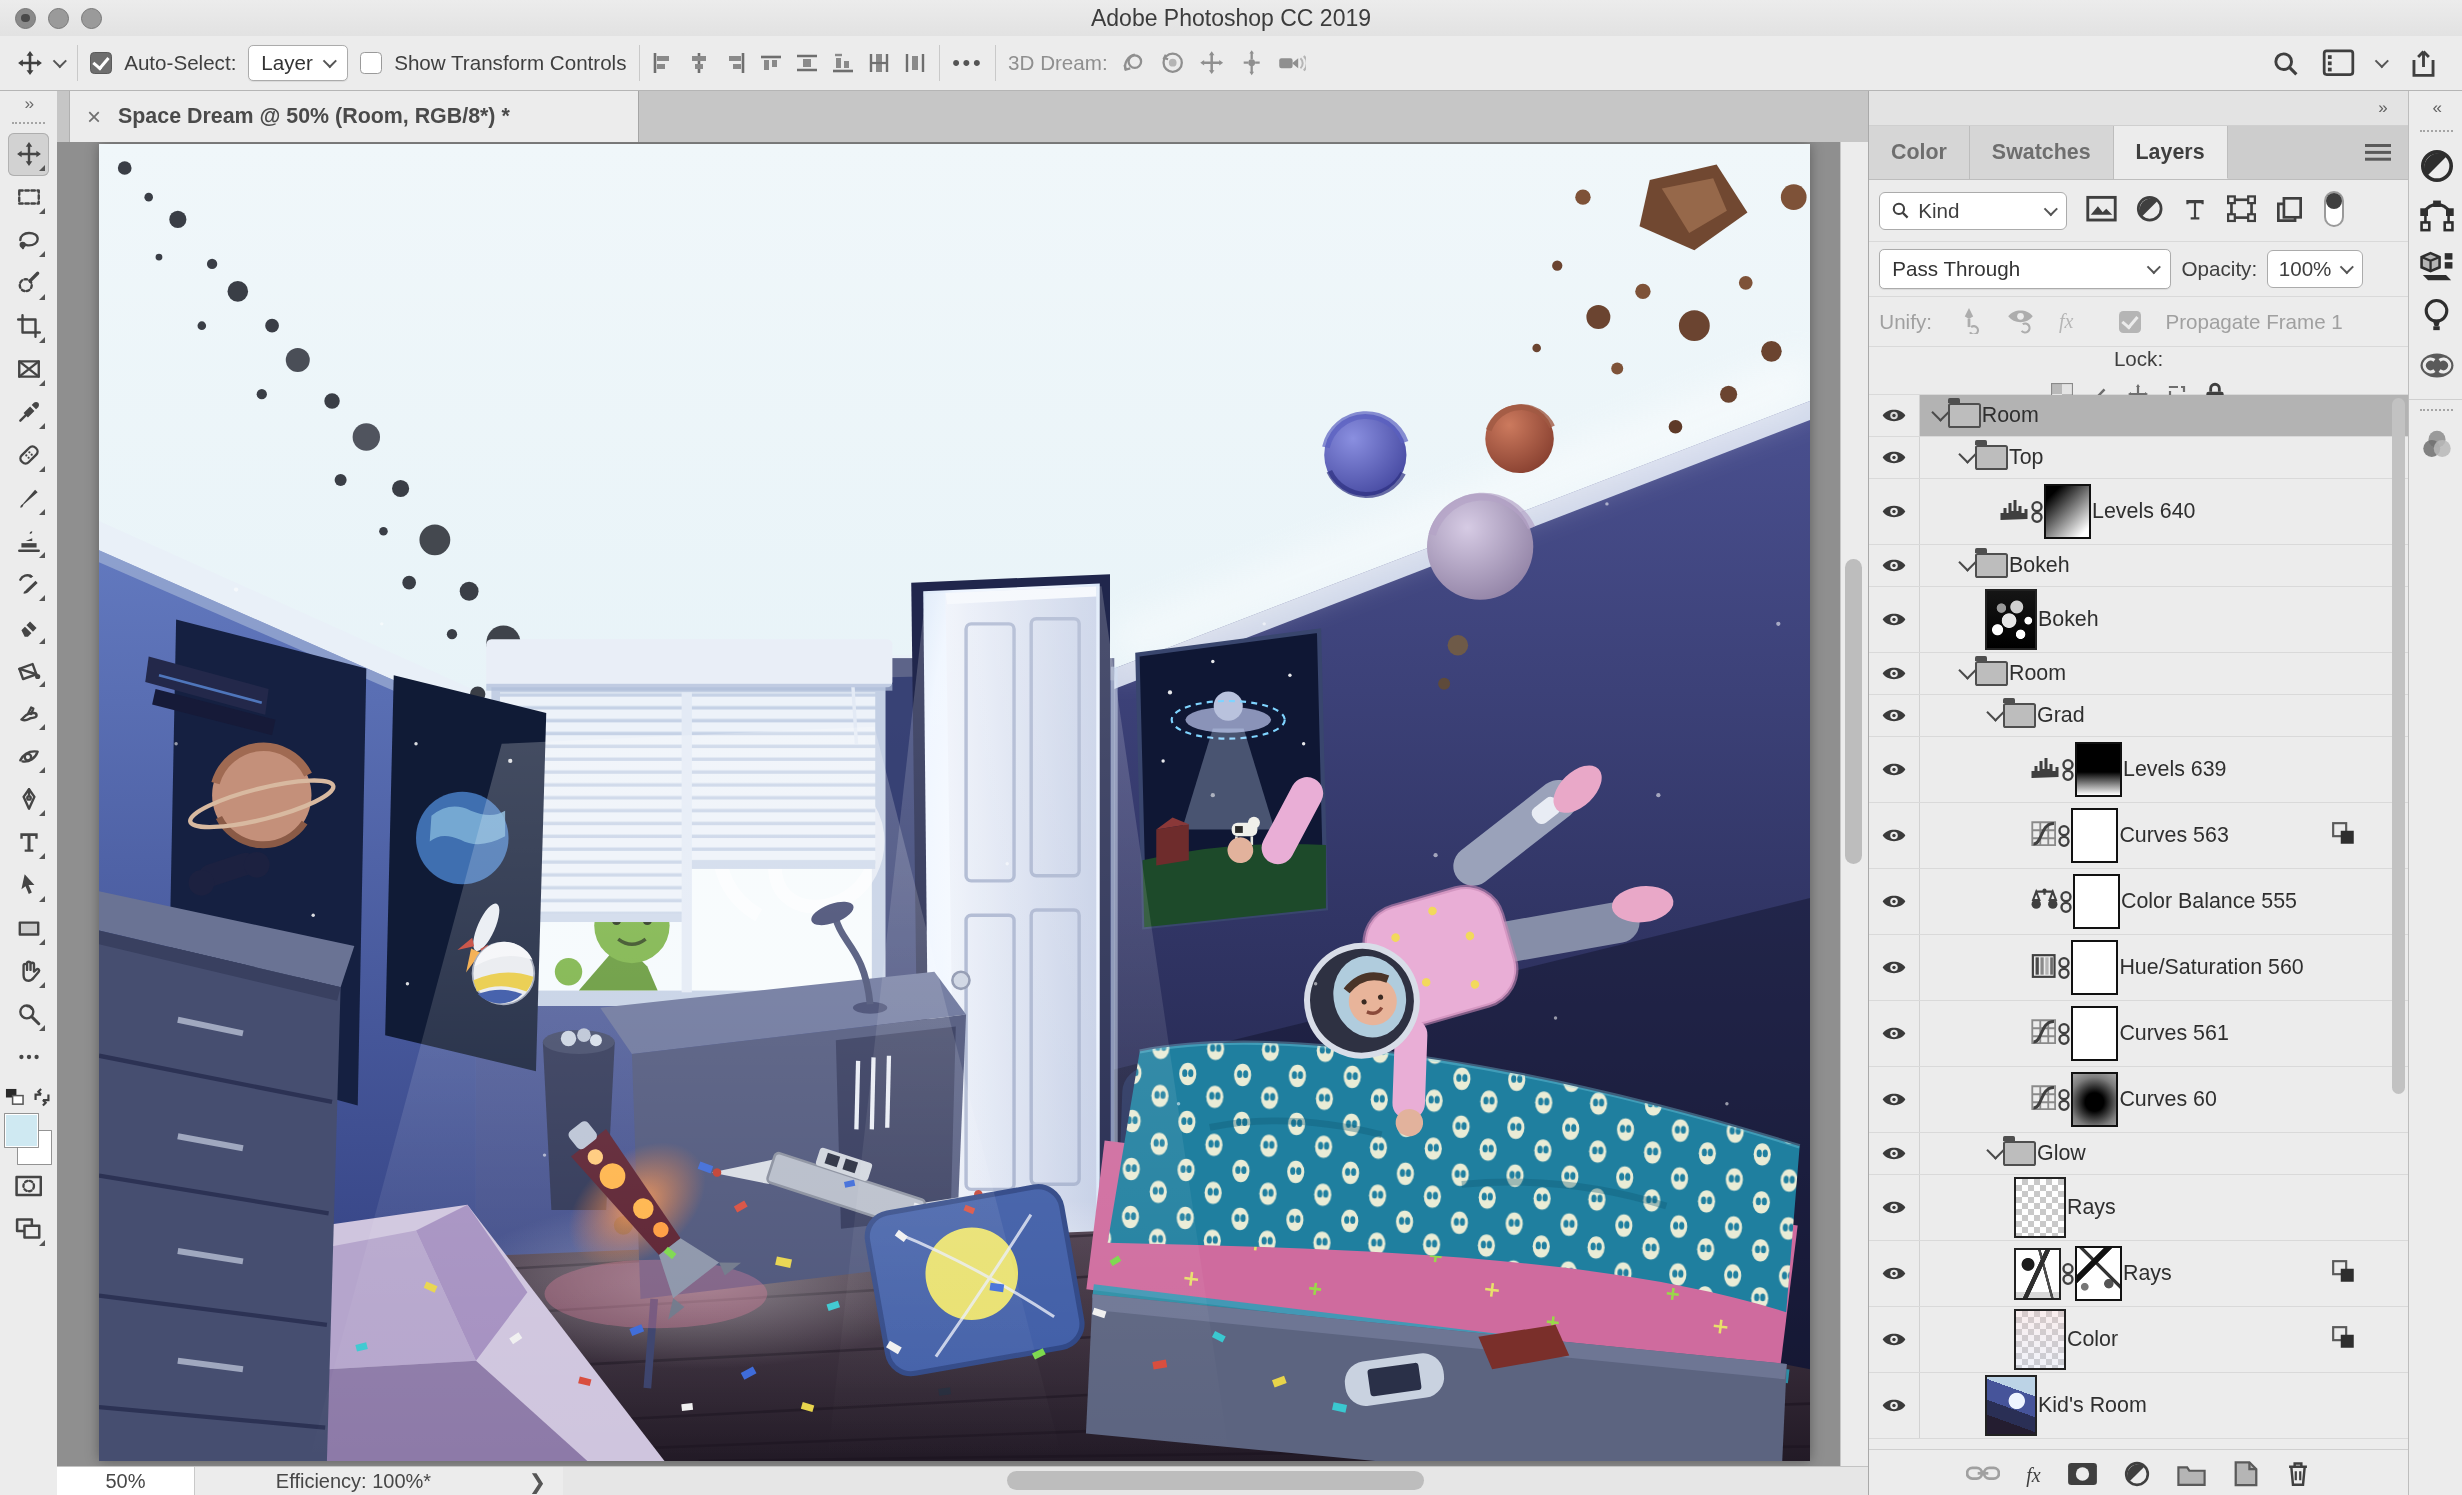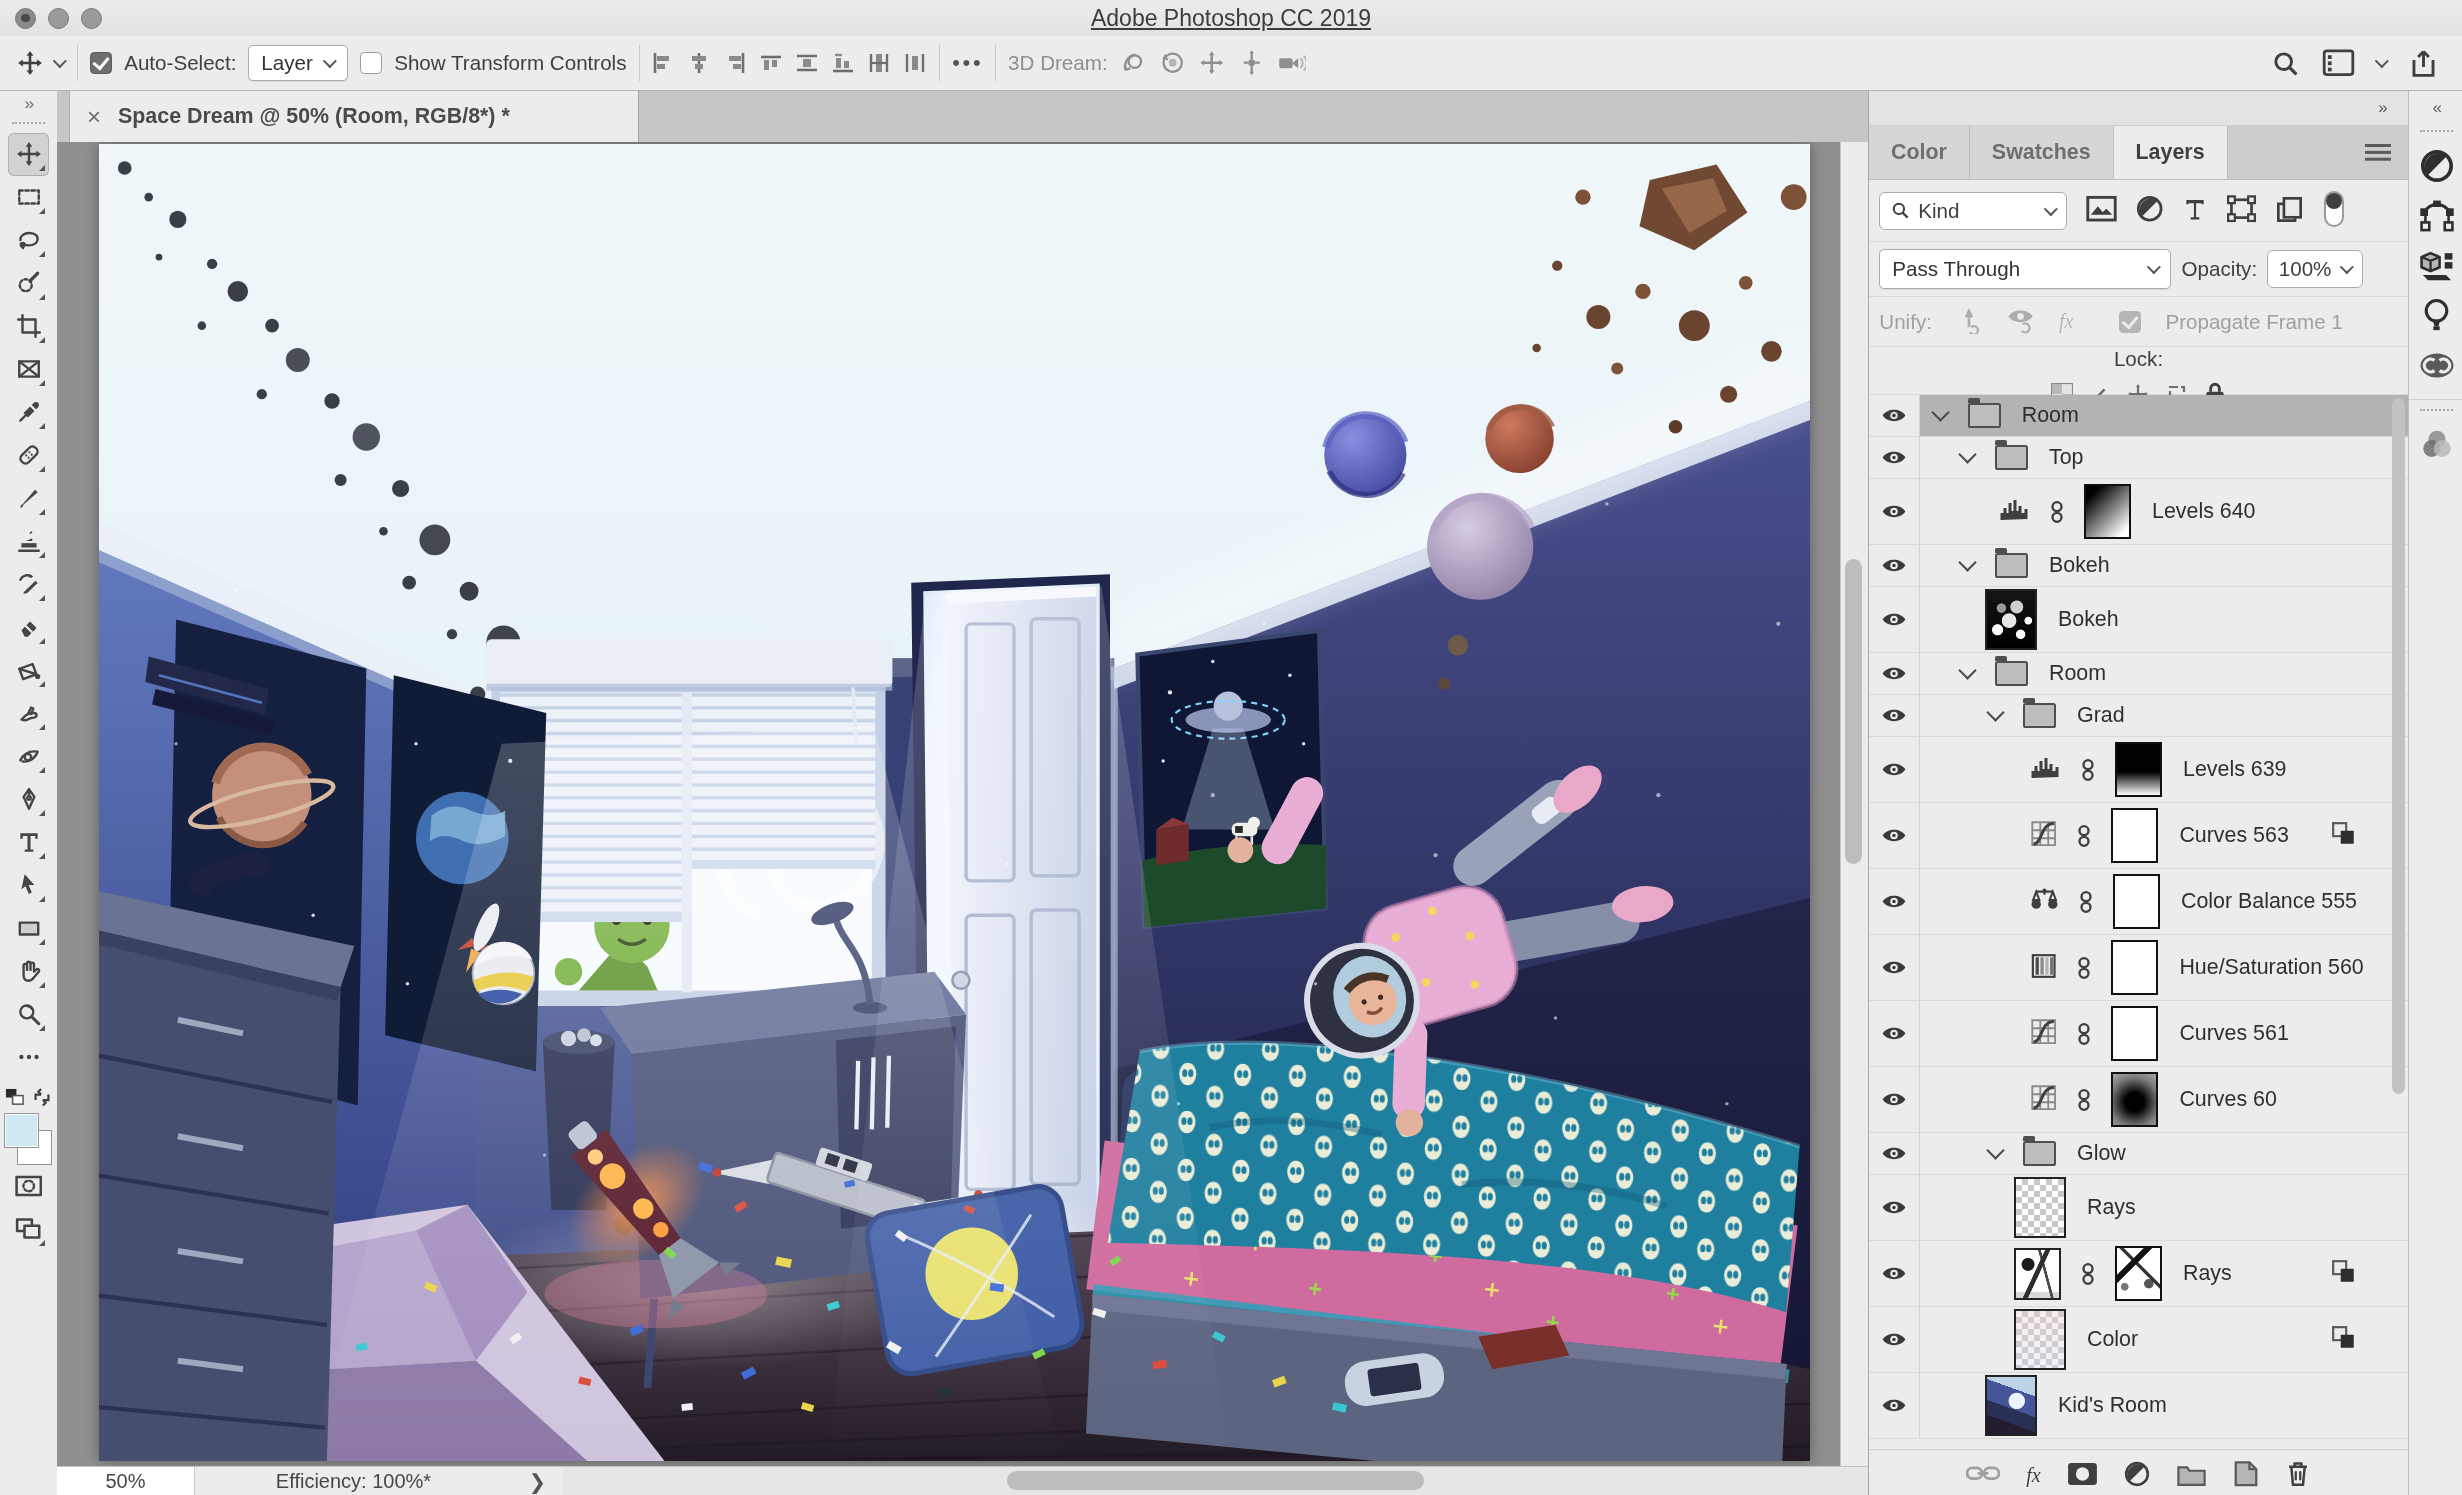--- a/index.html
+++ b/index.html
@@ -7,21 +7,21 @@
        font-family:"Liberation Sans",sans-serif;background:#ececec;color:#3f3f3f;
        -webkit-font-smoothing:antialiased;}
   .abs{position:absolute;}
   
   #titlebar{left:0;top:0;width:100%;height:36px;background:linear-gradient(#ececec,#e2e2e2);
             border-bottom:0.9px solid #c9c9c9;display:flex;align-items:center;}
   .tlights{display:flex;gap:12px;margin-left:15.4px;}
   .tlight{width:19px;height:19px;border-radius:50%;background:#9a9a9a;border:0.9px solid #787878;position:relative;}
   .tlight.first{background:#8a8a8a;}
   .tlight.first::after{content:"";position:absolute;inset:5.1px;border-radius:50%;background:#4a4a4a;}
-  #win-title{position:absolute;left:0;right:0;text-align:center;font-size:23px;color:#3c3c3c;text-decoration:underline;}
+  #win-title{position:absolute;left:0;right:0;text-align:center;font-size:23px;color:#3c3c3c;}
   
   #optionsbar{left:0;top:36px;width:100%;height:55px;background:#ececec;border-bottom:0.9px solid #b5b5b5;
               display:flex;align-items:center;gap:12px;padding:0 17px;box-sizing:border-box;}
   .vsep{width:0.9px;height:36px;background:#c9c9c9;flex:0 0 auto;}
   .obar-label{font-size:20.6px;color:#3f3f3f;white-space:nowrap;}
   .obar-label.dim{color:#8f8f8f;}
   .checkbox{width:20.6px;height:20.6px;border-radius:4.3px;border:0.9px solid #9a9a9a;background:#fff;flex:0 0 auto;position:relative;}
   .checkbox.checked{background:#6e6e6e;border-color:#5a5a5a;}
   .checkbox.checked::after{content:"";position:absolute;left:5.1px;top:1.7px;width:6.9px;height:12px;
        border-right:3px solid #fff;border-bottom:3px solid #fff;transform:rotate(40deg);}
@@ -87,21 +87,21 @@
   .graychk{width:22px;height:22px;border-radius:4.3px;background:#b5b5b5;position:relative;margin-left:22px;}
   .graychk::after{content:"";position:absolute;left:6px;top:2.6px;width:6.9px;height:12px;border-right:3px solid #ececec;border-bottom:3px solid #ececec;transform:rotate(40deg);}
   #lockrow{height:48px;flex-direction:column;}
   .lockicons{display:flex;gap:15.4px;align-items:center;}
   #fillgrp{margin-left:auto;display:flex;align-items:center;gap:23px;}
   
   #layerlist{position:relative;height:1054px;overflow:hidden;background:#ececec;}
   .lrow{display:flex;align-items:stretch;border-bottom:0.9px solid #d9d9d9;position:relative;}
   .h-sm{height:41px;} .h-lg{height:65px;}
   .eyecell{width:50px;flex:0 0 auto;display:flex;align-items:center;justify-content:center;border-right:0.9px solid #d2d2d2;}
-  .rcontent{flex:1;display:flex;align-items:center;gap:21px;box-sizing:border-box;padding-right:51px;}
+  .rcontent{flex:1;display:flex;align-items:center;gap:1px;box-sizing:border-box;padding-right:51px;}
   .lrow.sel .rcontent{background:#b3b3b3;}
   .lname{font-size:21.4px;color:#2f2f2f;white-space:nowrap;}
   .gchev{width:11px;height:11px;border-right:2.6px solid #4a4a4a;border-bottom:2.6px solid #4a4a4a;transform:rotate(45deg);margin-top:-5.1px;flex:0 0 auto;}
   .folder{width:29px;height:20.6px;background:#bdbdbd;border:2.1px solid #4f4f4f;border-radius:2.6px;position:relative;flex:0 0 auto;}
   .folder::before{content:"";position:absolute;left:-2.1px;top:-7.7px;width:12px;height:5.1px;background:#4f4f4f;border-radius:1.7px 1.7px 0 0;}
   .mask{width:43px;height:51px;border:2.6px solid #111;flex:0 0 auto;}
   .mask.white{background:#fff;}
   .mask.diag{background:linear-gradient(135deg,#000 15%,#fff 90%);}
   .mask.vgrad{background:linear-gradient(#000 0 55%,#fff 100%);}
   .mask.radial{background:radial-gradient(circle at 50% 55%,#000 0 26%,#7c7c7c 70%,#a8a8a8 100%);}

